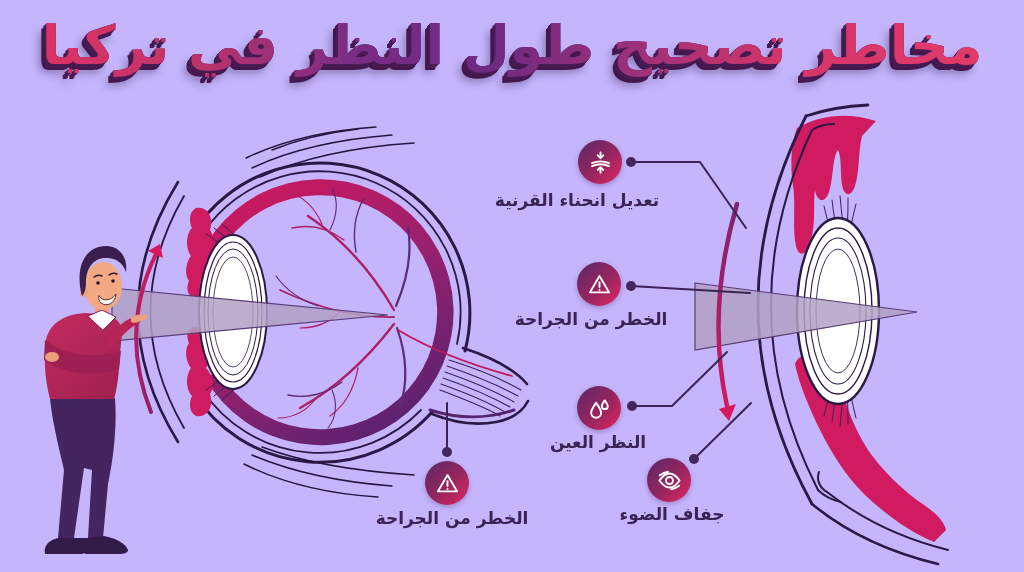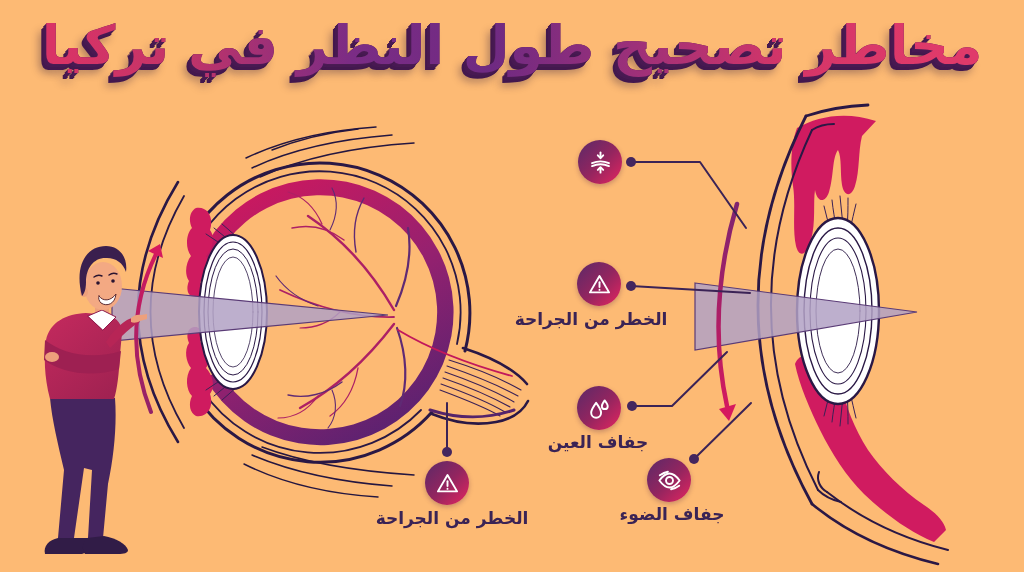--- a/index.html
+++ b/index.html
@@ -1,16 +1,16 @@
 <!DOCTYPE html>
 <html lang="ar"><head>
 <meta charset="utf-8">
 <style>
   html,body{margin:0;padding:0;background:#fff;}
-  .stage{position:relative;width:1024px;height:572px;background:#fdba74;overflow:hidden;
+  .stage{position:relative;width:1024px;height:572px;background:#c4b5fd;overflow:hidden;
          font-family:"DejaVu Sans",sans-serif;}
   svg{display:block;}
   .canvas{position:absolute;inset:0;z-index:1;}
 
   
   .title{position:absolute;top:12px;left:0;right:0;text-align:center;z-index:3;
          font-size:54px;font-weight:bold;direction:rtl;line-height:1.25;}
   .title .t-shadow{position:absolute;left:0;right:0;color:#4b1b54;
          text-shadow:-1px 1px 0 #4b1b54,-2px 2px 0 #481a52,-3px 3px 0 #481a52,
                      -4px 5px 0 #43184e,-5px 6px 0 #43184e,-7px 9px 9px rgba(35,15,55,.38);}
@@ -280,17 +280,18 @@
     </svg>
   </div>
   <div class="callout-icon" style="left:425px;top:461px">
     <svg viewBox="0 0 24 24">
       <path d="M12 4.5 L20.5 19 L3.5 19 Z"></path>
         <path d="M12 10 L12 14.2"></path>
         <path d="M12 16.6 L12 16.8"></path>
     </svg>
   </div>
 
+  <div class="callout-label" style="left:577px;top:190px">تعديل انحناء القرنية</div>
   <div class="callout-label" style="left:591px;top:309px">الخطر من الجراحة</div>
-  <div class="callout-label" style="left:598px;top:432px">جفاف العين</div>
+  <div class="callout-label" style="left:598px;top:432px">النظر العين</div>
   <div class="callout-label" style="left:672px;top:504px">جفاف الضوء</div>
   <div class="callout-label" style="left:452px;top:508px">الخطر من الجراحة</div>
 </div>
 
 </body></html>

